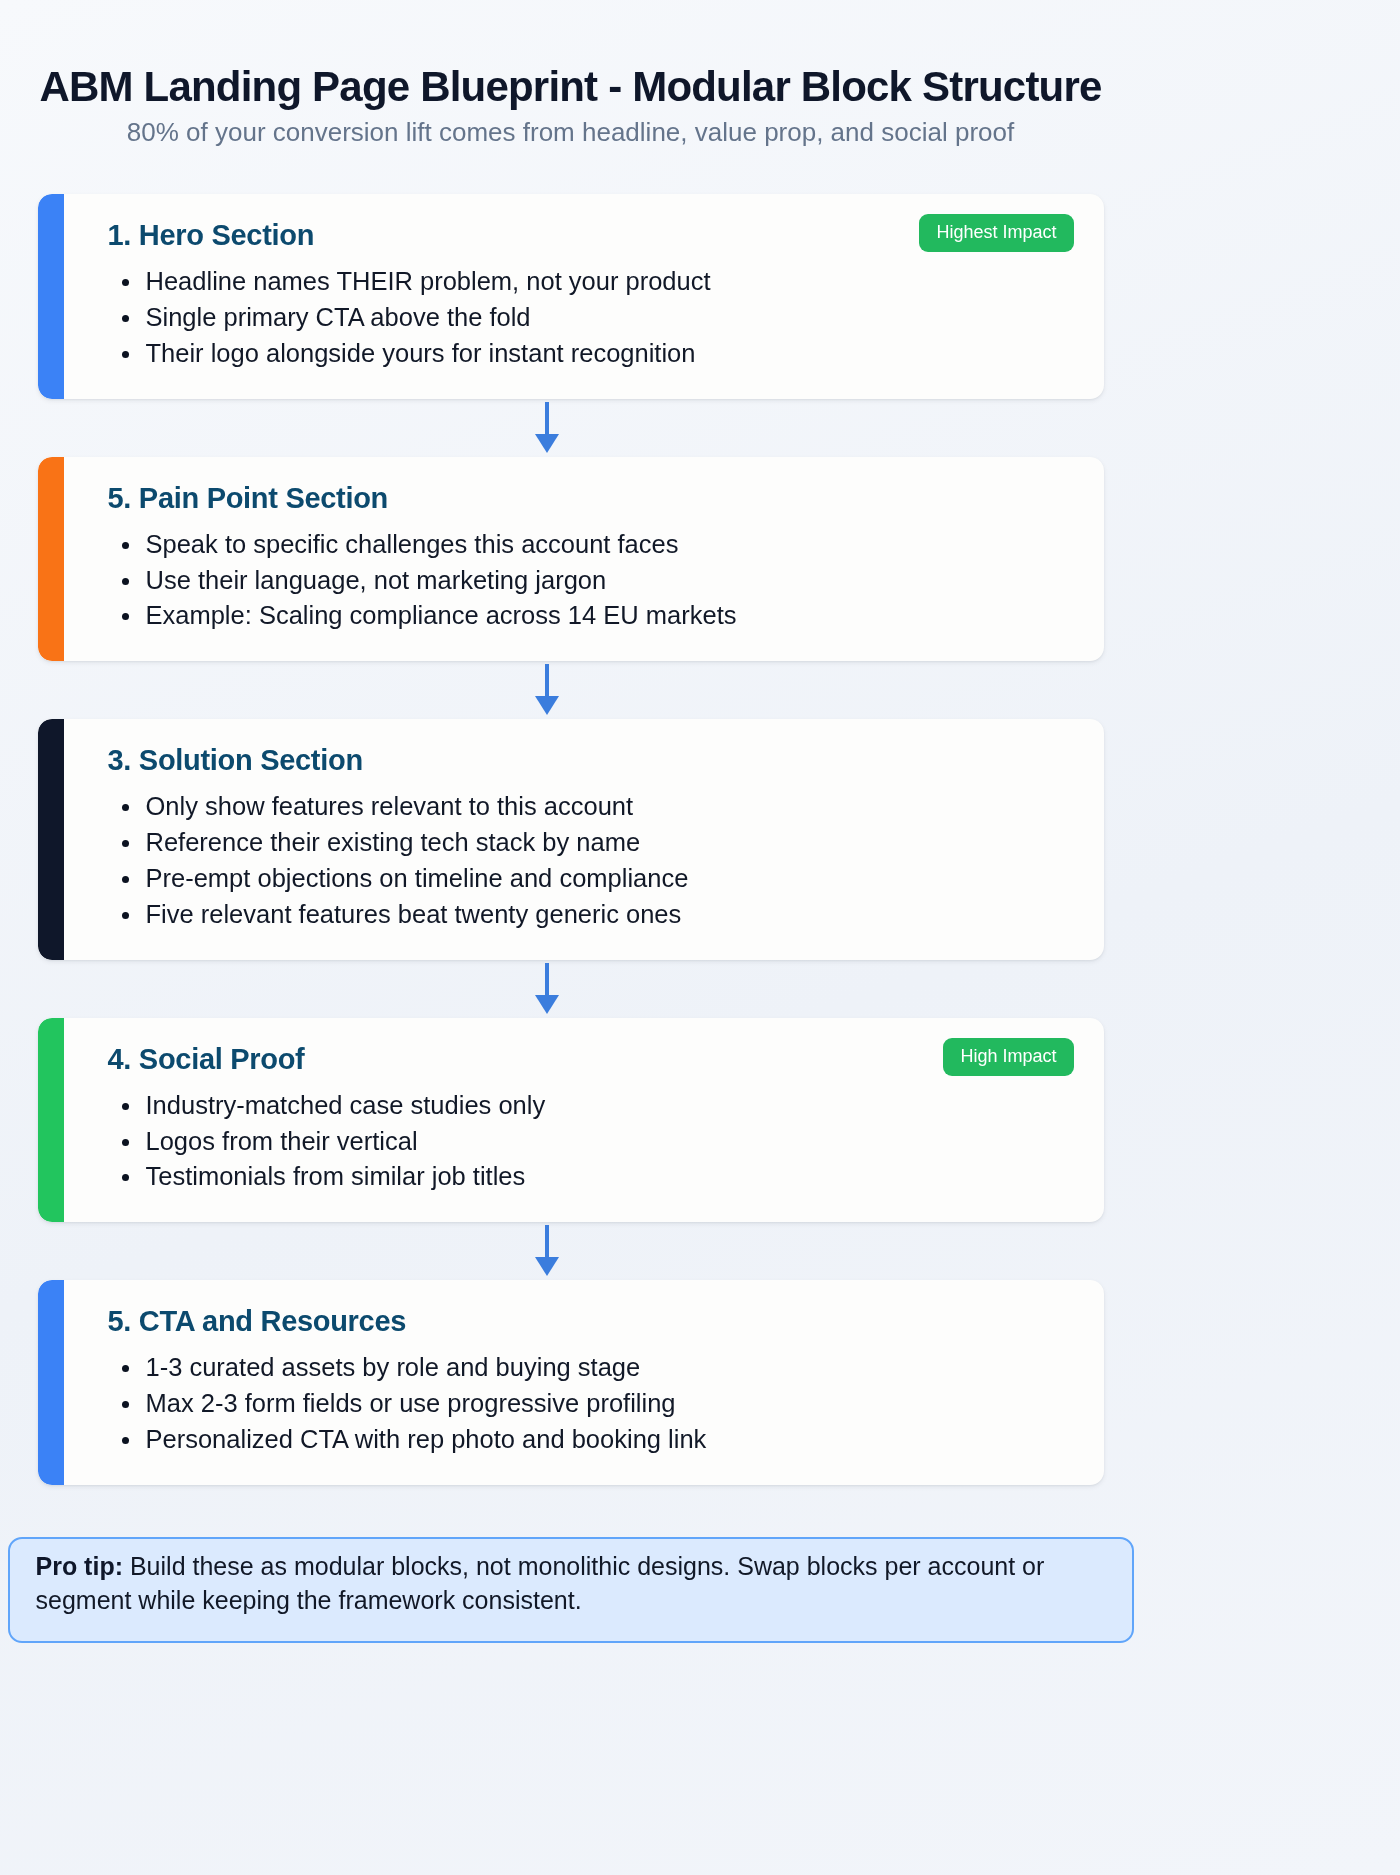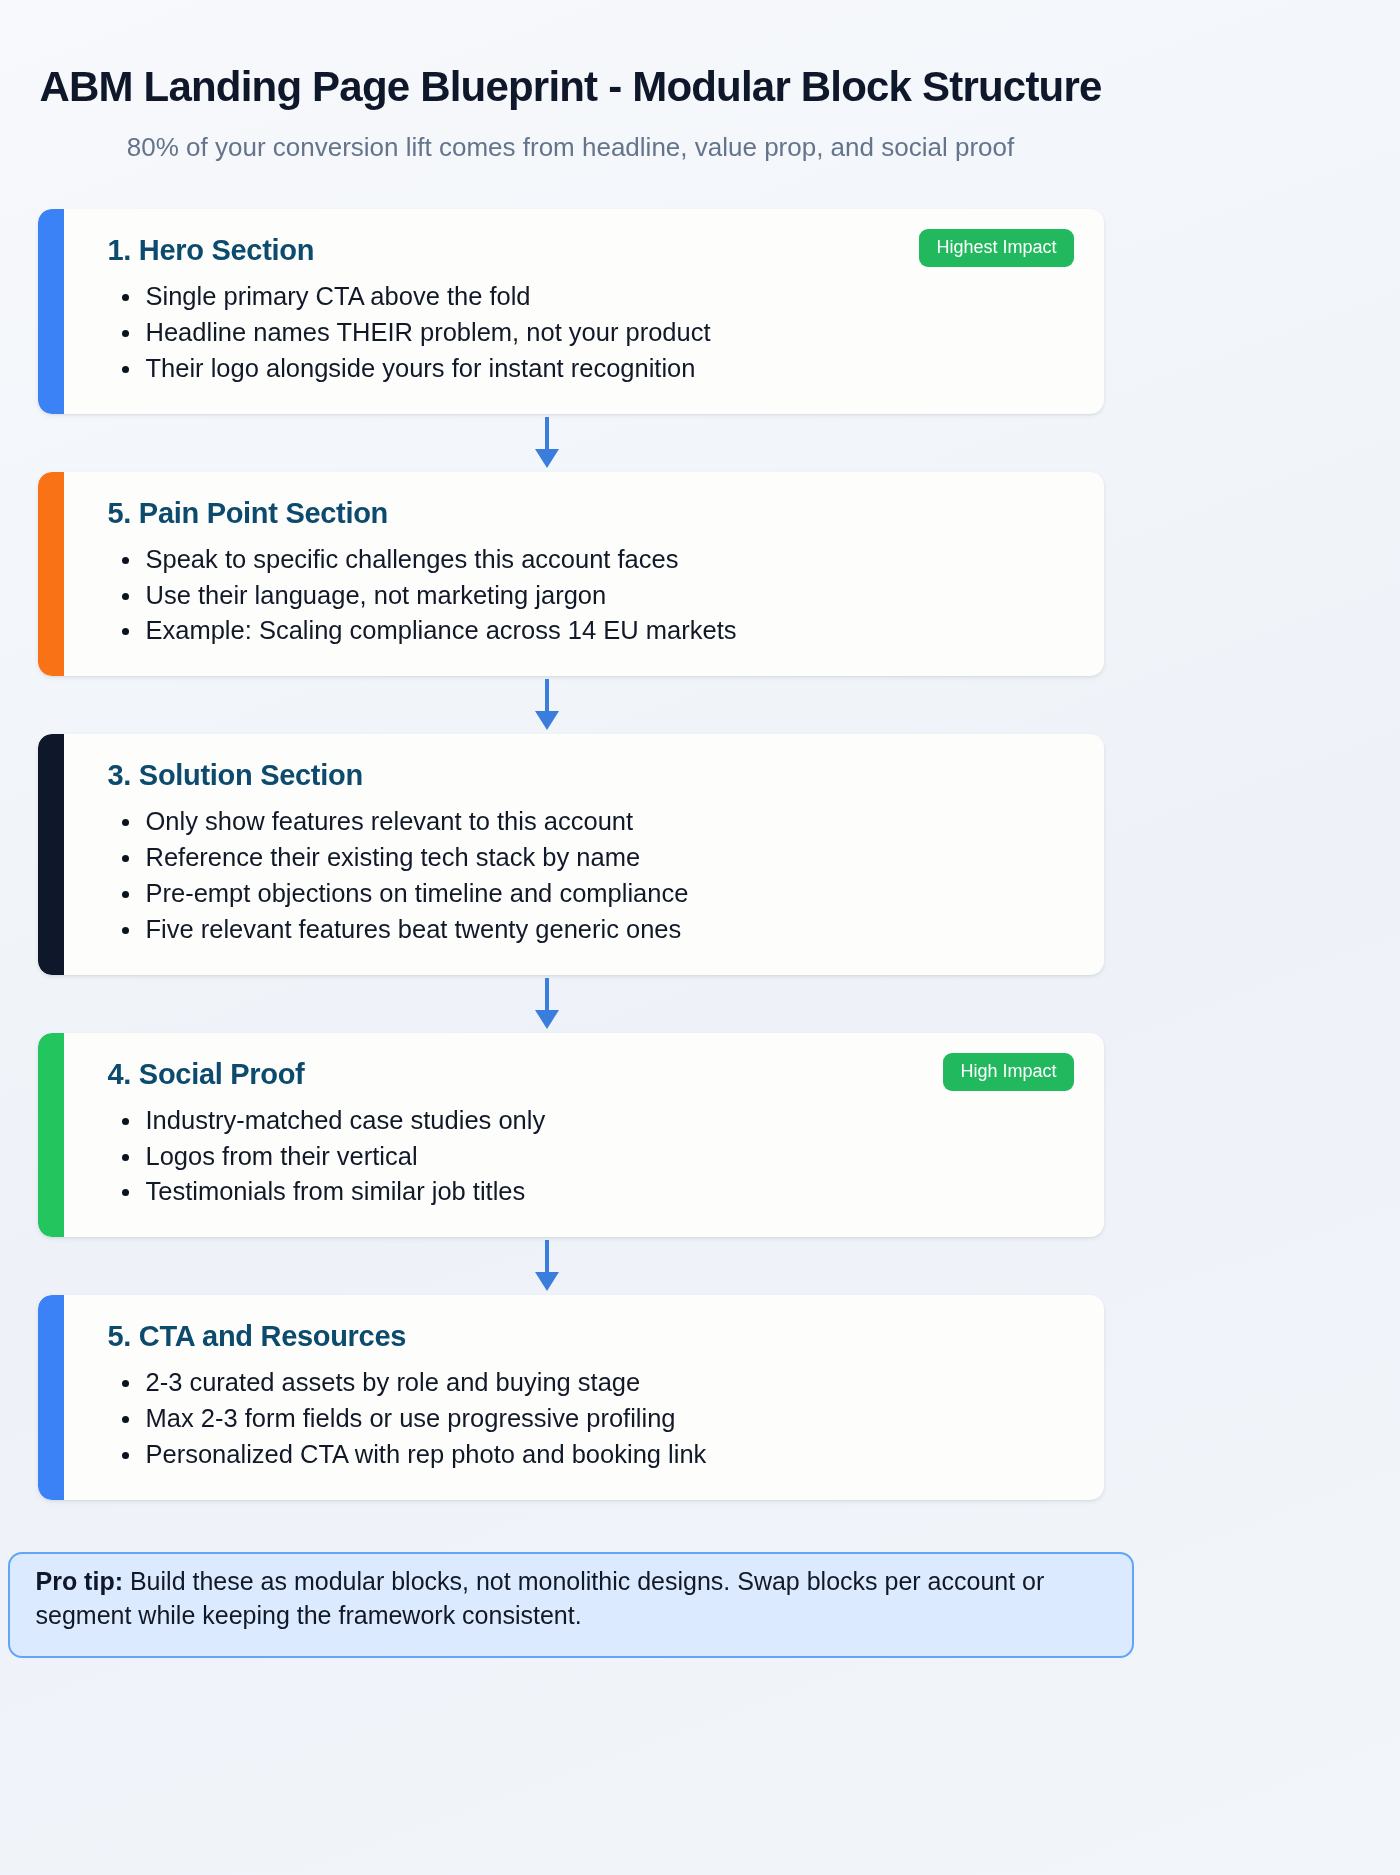--- a/index.html
+++ b/index.html
@@ -32,21 +32,21 @@
 
   .title {
     font-size: 42px;
     font-weight: bold;
     letter-spacing: -0.8px;
     color: #0f172a;
     line-height: 1.18;
   }
 
   .subtitle {
-    margin-top: 19px;
+    margin-top: 4px;
     font-size: 26px;
     font-weight: 400;
     color: #64748b;
     line-height: 1.3;
     text-align: center;
   }
 
   
   .blocks {
     margin: 0 auto;
@@ -168,22 +168,22 @@
   </div>
 
   <div class="blocks">
       <div class="card">
         <div class="accent" style="background: rgb(59, 130, 246);"></div>
         <div class="card-head">
           <div class="card-title">1. Hero Section</div>
           <div class="badge" style="background: rgb(34, 185, 94);">Highest Impact</div>
         </div>
         <ul class="bullets">
+          <li>Headline names THEIR problem, not your product</li>
           <li>Single primary CTA above the fold</li>
-          <li>Headline names THEIR problem, not your product</li>
           <li>Their logo alongside yours for instant recognition</li>
         </ul>
       </div>
       <div class="arrow-wrap">
         <svg width="30" height="54" viewBox="0 0 30 54" aria-hidden="true">
           <line x1="15" y1="1" x2="15" y2="40" stroke="#3b7ddd" stroke-width="4"></line>
           <path d="M15 52 L3 33 L27 33 Z" fill="#3b7ddd"></path>
         </svg>
       </div>
       <div class="card">
@@ -238,21 +238,21 @@
           <line x1="15" y1="1" x2="15" y2="40" stroke="#3b7ddd" stroke-width="4"></line>
           <path d="M15 52 L3 33 L27 33 Z" fill="#3b7ddd"></path>
         </svg>
       </div>
       <div class="card">
         <div class="accent" style="background: rgb(59, 130, 246);"></div>
         <div class="card-head">
           <div class="card-title">5. CTA and Resources</div>
         </div>
         <ul class="bullets">
-          <li>2-3 curated assets by role and buying stage</li>
+          <li>1-3 curated assets by role and buying stage</li>
           <li>Max 2-3 form fields or use progressive profiling</li>
           <li>Personalized CTA with rep photo and booking link</li>
         </ul>
       </div>
     </div>
 
   <div class="protip">
     <b>Pro tip:</b><span> Build these as modular blocks, not monolithic designs. Swap blocks per account or segment while keeping the framework consistent.</span>
   </div>
 

